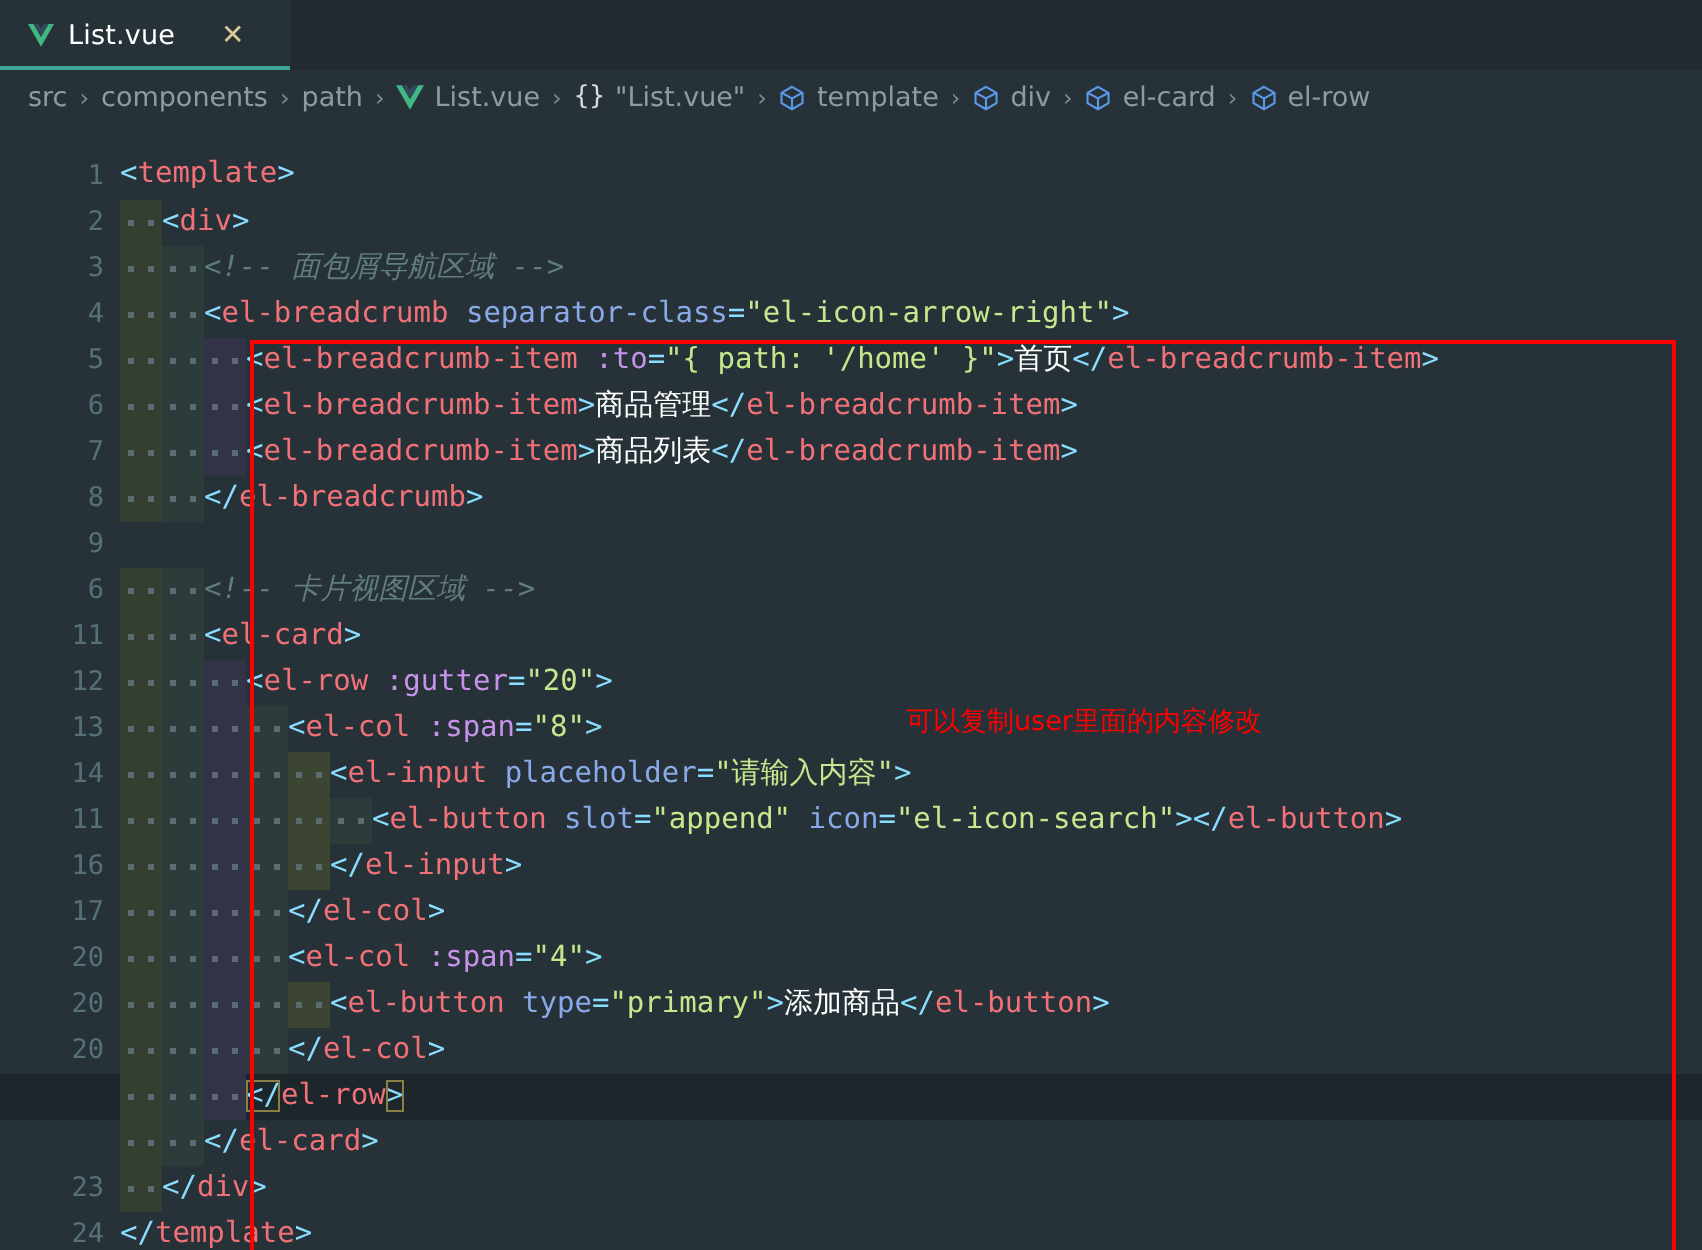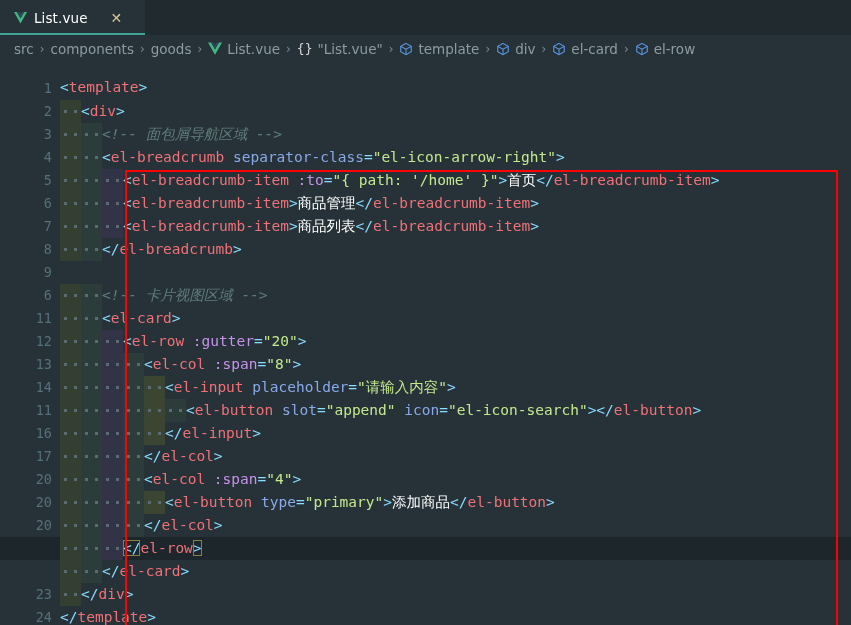--- a/index.html
+++ b/index.html
@@ -129,21 +129,21 @@
 <div id="breadcrumb">
     <span class="crumb">
       <span class="crumb-text">src</span>
     </span>
     <span class="crumb-sep">›</span>
     <span class="crumb">
       <span class="crumb-text">components</span>
     </span>
     <span class="crumb-sep">›</span>
     <span class="crumb">
-      <span class="crumb-text">goods</span>
+      <span class="crumb-text">path</span>
     </span>
     <span class="crumb-sep">›</span>
     <span class="crumb">
       <svg class="crumb-ico" viewBox="0 0 24 22">
         <polygon points="0,0 5,0 12,12 19,0 24,0 12,21" fill="#41b883"></polygon>
         <polygon points="5.5,0 9.5,0 12,4.5 14.5,0 18.5,0 12,11.5" fill="#35495e"></polygon>
       </svg>
       <span class="crumb-text">List.vue</span>
     </span>
     <span class="crumb-sep">›</span>
@@ -233,13 +233,14 @@
       <div class="ln" style="top: 406px;"><div class="ig c1" style="left: 60px;"><div class="ig-dot" style="left: 4px;"></div><div class="ig-dot" style="left: 14px;"></div></div><div class="ig c2" style="left: 81px;"><div class="ig-dot" style="left: 4px;"></div><div class="ig-dot" style="left: 14px;"></div></div><div class="ig c3" style="left: 102px;"><div class="ig-dot" style="left: 4px;"></div><div class="ig-dot" style="left: 14px;"></div></div><div class="ig c4" style="left: 123px;"><div class="ig-dot" style="left: 4px;"></div><div class="ig-dot" style="left: 14px;"></div></div><div class="code" style="left: 144px;"><span class="t-punct">&lt;</span><span class="t-tag">el-col</span><span class="t-text"> </span><span class="t-attr2">:span</span><span class="t-eq">=</span><span class="t-str">"4"</span><span class="t-punct">&gt;</span></div></div>
       <div class="ln" style="top: 429px;"><div class="ig c1" style="left: 60px;"><div class="ig-dot" style="left: 4px;"></div><div class="ig-dot" style="left: 14px;"></div></div><div class="ig c2" style="left: 81px;"><div class="ig-dot" style="left: 4px;"></div><div class="ig-dot" style="left: 14px;"></div></div><div class="ig c3" style="left: 102px;"><div class="ig-dot" style="left: 4px;"></div><div class="ig-dot" style="left: 14px;"></div></div><div class="ig c4" style="left: 123px;"><div class="ig-dot" style="left: 4px;"></div><div class="ig-dot" style="left: 14px;"></div></div><div class="ig c5" style="left: 144px;"><div class="ig-dot" style="left: 4px;"></div><div class="ig-dot" style="left: 14px;"></div></div><div class="code" style="left: 165px;"><span class="t-punct">&lt;</span><span class="t-tag">el-button</span><span class="t-text"> </span><span class="t-attr">type</span><span class="t-eq">=</span><span class="t-str">"primary"</span><span class="t-punct">&gt;</span><span class="t-text">添</span><span class="t-text">加</span><span class="t-text">商</span><span class="t-text">品</span><span class="t-punct">&lt;/</span><span class="t-tag">el-button</span><span class="t-punct">&gt;</span></div></div>
       <div class="ln" style="top: 452px;"><div class="ig c1" style="left: 60px;"><div class="ig-dot" style="left: 4px;"></div><div class="ig-dot" style="left: 14px;"></div></div><div class="ig c2" style="left: 81px;"><div class="ig-dot" style="left: 4px;"></div><div class="ig-dot" style="left: 14px;"></div></div><div class="ig c3" style="left: 102px;"><div class="ig-dot" style="left: 4px;"></div><div class="ig-dot" style="left: 14px;"></div></div><div class="ig c4" style="left: 123px;"><div class="ig-dot" style="left: 4px;"></div><div class="ig-dot" style="left: 14px;"></div></div><div class="code" style="left: 144px;"><span class="t-punct">&lt;/</span><span class="t-tag">el-col</span><span class="t-punct">&gt;</span></div></div>
       <div class="ln active" style="top: 475px;"><div class="ig c1" style="left: 60px;"><div class="ig-dot" style="left: 4px;"></div><div class="ig-dot" style="left: 14px;"></div></div><div class="ig c2" style="left: 81px;"><div class="ig-dot" style="left: 4px;"></div><div class="ig-dot" style="left: 14px;"></div></div><div class="ig c3" style="left: 102px;"><div class="ig-dot" style="left: 4px;"></div><div class="ig-dot" style="left: 14px;"></div></div><div class="code" style="left: 123px;"><span class="t-punct t-bracket">&lt;/</span><span class="t-tag">el-row</span><span class="t-punct t-bracket">&gt;</span></div></div>
       <div class="ln" style="top: 498px;"><div class="ig c1" style="left: 60px;"><div class="ig-dot" style="left: 4px;"></div><div class="ig-dot" style="left: 14px;"></div></div><div class="ig c2" style="left: 81px;"><div class="ig-dot" style="left: 4px;"></div><div class="ig-dot" style="left: 14px;"></div></div><div class="code" style="left: 102px;"><span class="t-punct">&lt;/</span><span class="t-tag">el-card</span><span class="t-punct">&gt;</span></div></div>
       <div class="ln" style="top: 521px;"><div class="ig c1" style="left: 60px;"><div class="ig-dot" style="left: 4px;"></div><div class="ig-dot" style="left: 14px;"></div></div><div class="code" style="left: 81px;"><span class="t-punct">&lt;/</span><span class="t-tag">div</span><span class="t-punct">&gt;</span></div></div>
       <div class="ln" style="top: 544px;"><div class="code" style="left: 60px;"><span class="t-punct">&lt;/</span><span class="t-tag">template</span><span class="t-punct">&gt;</span></div></div>
     </div>
 
   <div id="red-rect"></div>
+  <div id="red-note">可以复制user里面的内容修改</div>
 </div>
 
 </body></html>

